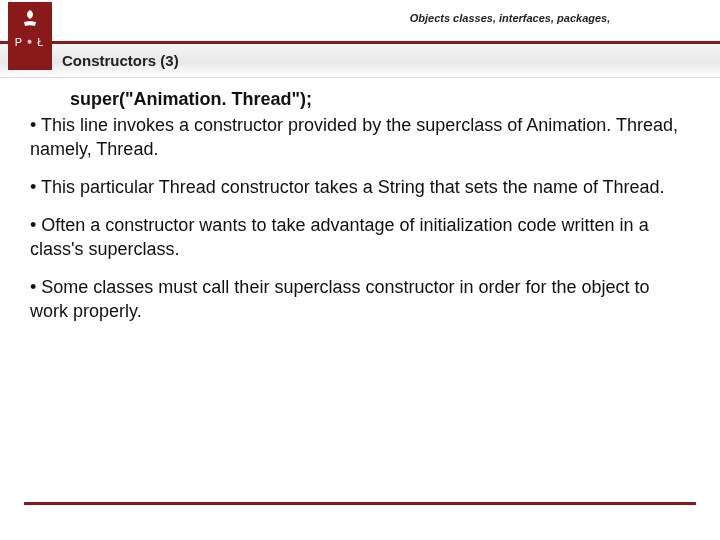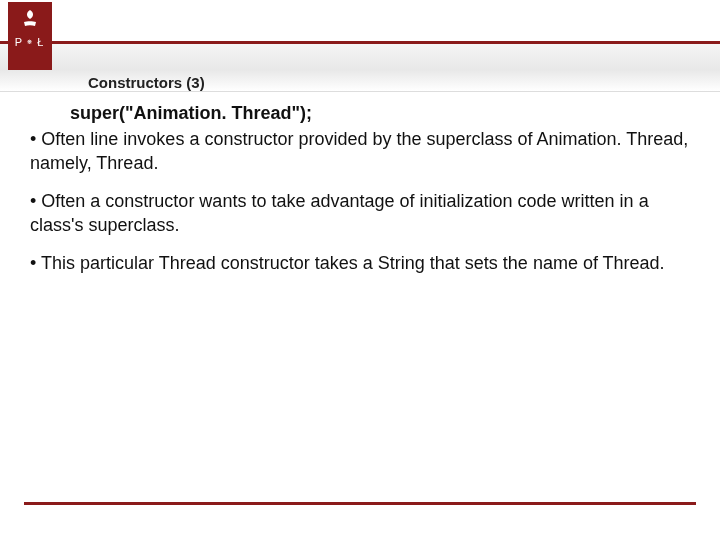--- a/index.html
+++ b/index.html
@@ -52,25 +52,25 @@
     text-align: center;
     font-size: 11px;
     font-style: italic;
     font-weight: bold;
     color: #222;
     line-height: 1.2;
     width: 260px;
   }
   .subheader {
     width: 100%;
-    height: 48px;
+    height: 34px;
     background: linear-gradient(to bottom, #f5f5f5 0%, #e8e8e8 55%, #ffffff 100%);
     display: flex;
-    align-items: flex-end;
-    padding-left: 88px;
+    align-items: center;
+    padding-left: 62px;
     border-bottom: 1px solid #ddd;
   }
   .subheader-title {
     font-weight: bold;
     font-size: 15px;
     color: #222;
   }
   .content {
     padding: 10px 30px 10px 30px;
     font-size: 18px;
@@ -106,27 +106,29 @@
         <path d="M3 14 C6 13 12 13 15 14 L14 18 C11 17 7 17 4 18 Z" fill="#fff"></path>
       </svg>
     </div>
     <div class="logo-letters">
       <span>P</span>
       <span class="dot">❋</span>
       <span>Ł</span>
     </div>
   </div>
   <div class="header-title">
+    <div>Objects classes, interfaces, packages,</div>
   </div>
 </div>
 
 <div class="subheader">
   <div class="subheader-title">Constructors (3)</div>
 </div>
 
 <div class="content">
   <div class="code-line">super("Animation. Thread");</div>
-  <div class="bullet"> • Often line invokes a constructor provided by the superclass of Animation. Thread, namely, Thread.</div>
+  <div class="bullet"> • This line invokes a constructor provided by the superclass of Animation. Thread, namely, Thread.</div>
+  <div class="bullet"> • This particular Thread constructor takes a String that sets the name of Thread.</div>
   <div class="bullet"> • Often a constructor wants to take advantage of initialization code written in a class's superclass.</div>
-  <div class="bullet"> • This particular Thread constructor takes a String that sets the name of Thread.</div>
+  <div class="bullet"> • Some classes must call their superclass constructor in order for the object to work properly.</div>
 </div>
 
 <div class="footer-line"></div>
 
 </body></html>

